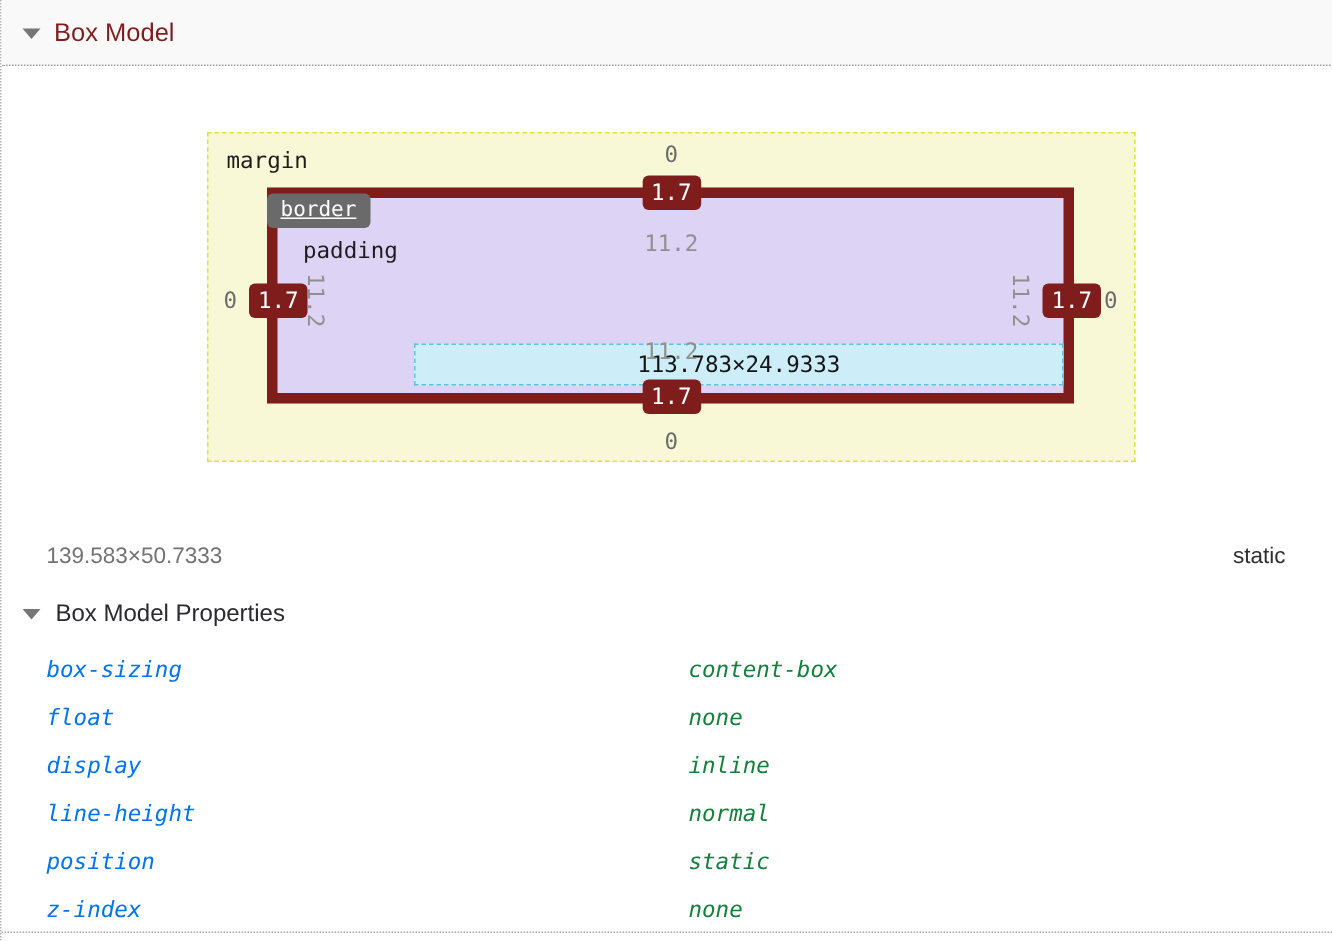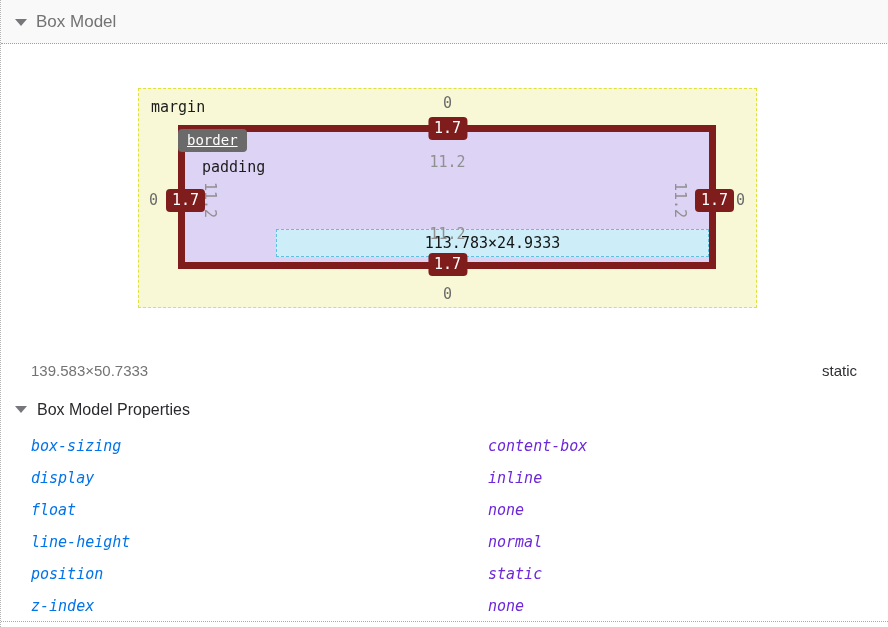--- a/index.html
+++ b/index.html
@@ -15,21 +15,21 @@
     background:#f9f9fa; border-bottom:1px dotted #9f9fa1; cursor:default;
   }
   .tri {
     position:absolute; width:0; height:0;
     border-left:6px solid transparent; border-right:6px solid transparent;
     border-top:7px solid #77767b;
   }
   .section-header .tri { left:14px; top:19px; }
   .section-title {
     position:absolute; left:35px; top:0; line-height:44px;
-    font-size:17px; color:#737373;
+    font-size:17px; color:#7f1d1d;
   }
   
   .mono { font-family:"DejaVu Sans Mono","Liberation Mono",monospace; }
   .margin-box {
     position:absolute; left:137px; top:88px; width:619px; height:220px;
     background:#f8f8d7; border:1px dashed #dfe23c;
   }
   .diagram-label { position:absolute; font-size:15px; color:#1c1c1c; z-index:4; }
   .margin-label  { left:12px; top:9px; }
   .padding-label { left:63px; top:69px; }
@@ -77,21 +77,21 @@
   
   .props-header { position:absolute; left:0; top:396px; width:888px; height:28px; cursor:default;padding-left:18px; }
   .props-header .tri { left:14px; top:10px; }
   .props-title {
     position:absolute; left:36px; top:0; line-height:28px;
     font-size:16px; color:#2a2a2e;
   }
   .props-list { position:absolute; left:0; top:430px; width:888px; }
   .prop-row { position:relative; height:32px; line-height:32px; font-size:15px;font-style:italic; }
   .prop-name  { position:absolute; left:30px;  color:#0074e8; }
-  .prop-value { position:absolute; left:487px; color:#6d28d9; }
+  .prop-value { position:absolute; left:458px; color:#15803d; }
   .bottom-rule { position:absolute; left:0; right:0; top:621px; border-top:1px dotted #a8a8a8; }
 </style>
 </head>
 <body>
 
 <div class="panel">
 
   <div class="section-header">
     <span class="tri"></span>
     <span class="section-title">Box Model</span>
@@ -130,26 +130,26 @@
     <span class="tri"></span>
     <span class="props-title">Box Model Properties</span>
   </div>
 
   <div class="props-list">
     <div class="prop-row">
       <span class="prop-name mono">box-sizing</span>
       <span class="prop-value mono">content-box</span>
     </div>
     <div class="prop-row">
+      <span class="prop-name mono">float</span>
+      <span class="prop-value mono">none</span>
+    </div>
+    <div class="prop-row">
       <span class="prop-name mono">display</span>
       <span class="prop-value mono">inline</span>
-    </div>
-    <div class="prop-row">
-      <span class="prop-name mono">float</span>
-      <span class="prop-value mono">none</span>
     </div>
     <div class="prop-row">
       <span class="prop-name mono">line-height</span>
       <span class="prop-value mono">normal</span>
     </div>
     <div class="prop-row">
       <span class="prop-name mono">position</span>
       <span class="prop-value mono">static</span>
     </div>
     <div class="prop-row">

